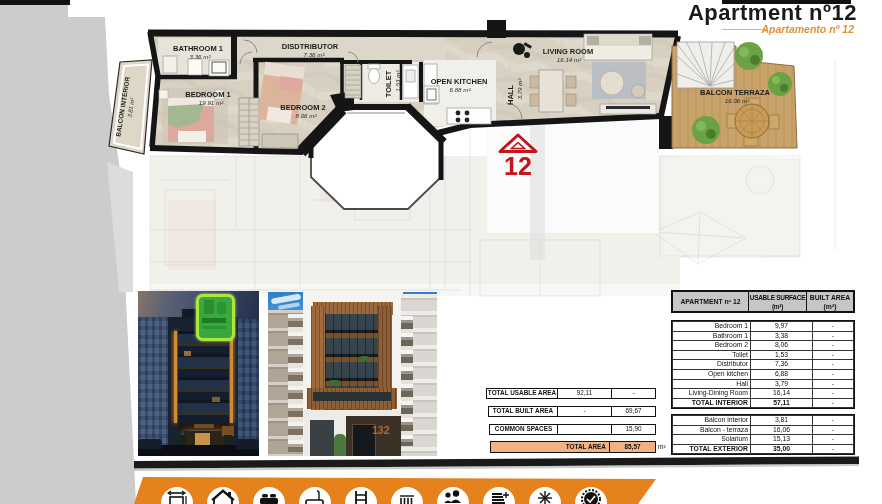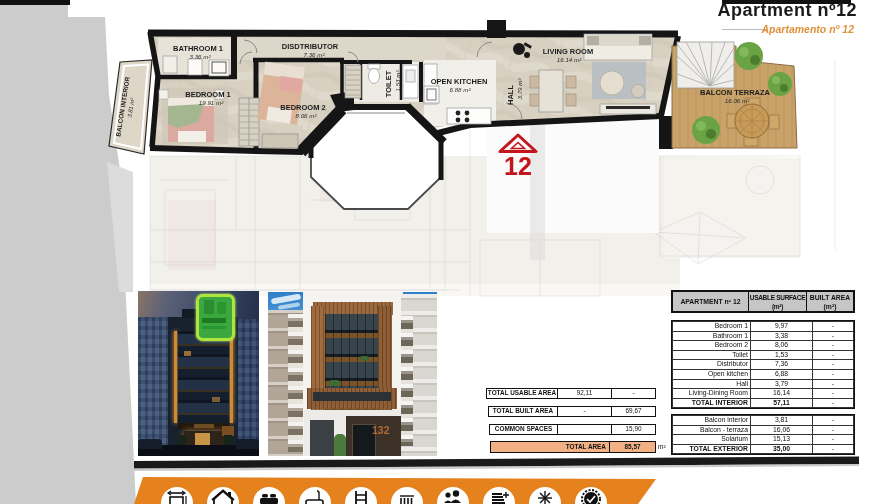--- a/index.html
+++ b/index.html
@@ -406,21 +406,21 @@
       <line x1="540" y1="493" x2="550" y2="503"></line>
       <line x1="550" y1="493" x2="540" y2="503"></line>
     </g>
 
     <circle cx="591" cy="499" r="7" fill="#111" stroke="none"></circle>
     <circle cx="591" cy="499" r="9" stroke-dasharray="2,1.6" stroke-width="2"></circle>
     <path d="M587,499 l3,3 5,-6" stroke="#fff" stroke-width="1.6"></path>
   </g>
 </svg>
 
-<div class="abs" style="right:25px;top:0px;font-size:18px;font-weight:bold;color:#1a1a1a;letter-spacing:0.5px;">Apartment nº12</div>
+<div class="abs" style="right:25px;top:0px;font-size:22px;font-weight:bold;color:#1a1a1a;letter-spacing:0.5px;">Apartment nº12</div>
 
 <div class="abs" style="left:722px;top:29px;width:45px;height:1px;background:#bbb;"></div>
 
 <div class="abs" style="right:28px;top:23px;font-size:10.5px;font-style:italic;color:#e0913a;font-weight:bold;">Apartamento nº 12</div>
 
 <div class="abs" style="left:138px;top:291px;width:121px;height:165px;overflow:hidden;background:#2a3a54;">
 
   <div class="abs" style="left:0;top:0;width:121px;height:46px;background:linear-gradient(105deg,#8a7466 0%,#5d6376 22%,#3a4a68 55%,#232e48 100%);"></div>
 
   <div class="abs" style="left:0;top:26px;width:36px;height:128px;background:#44587a;

